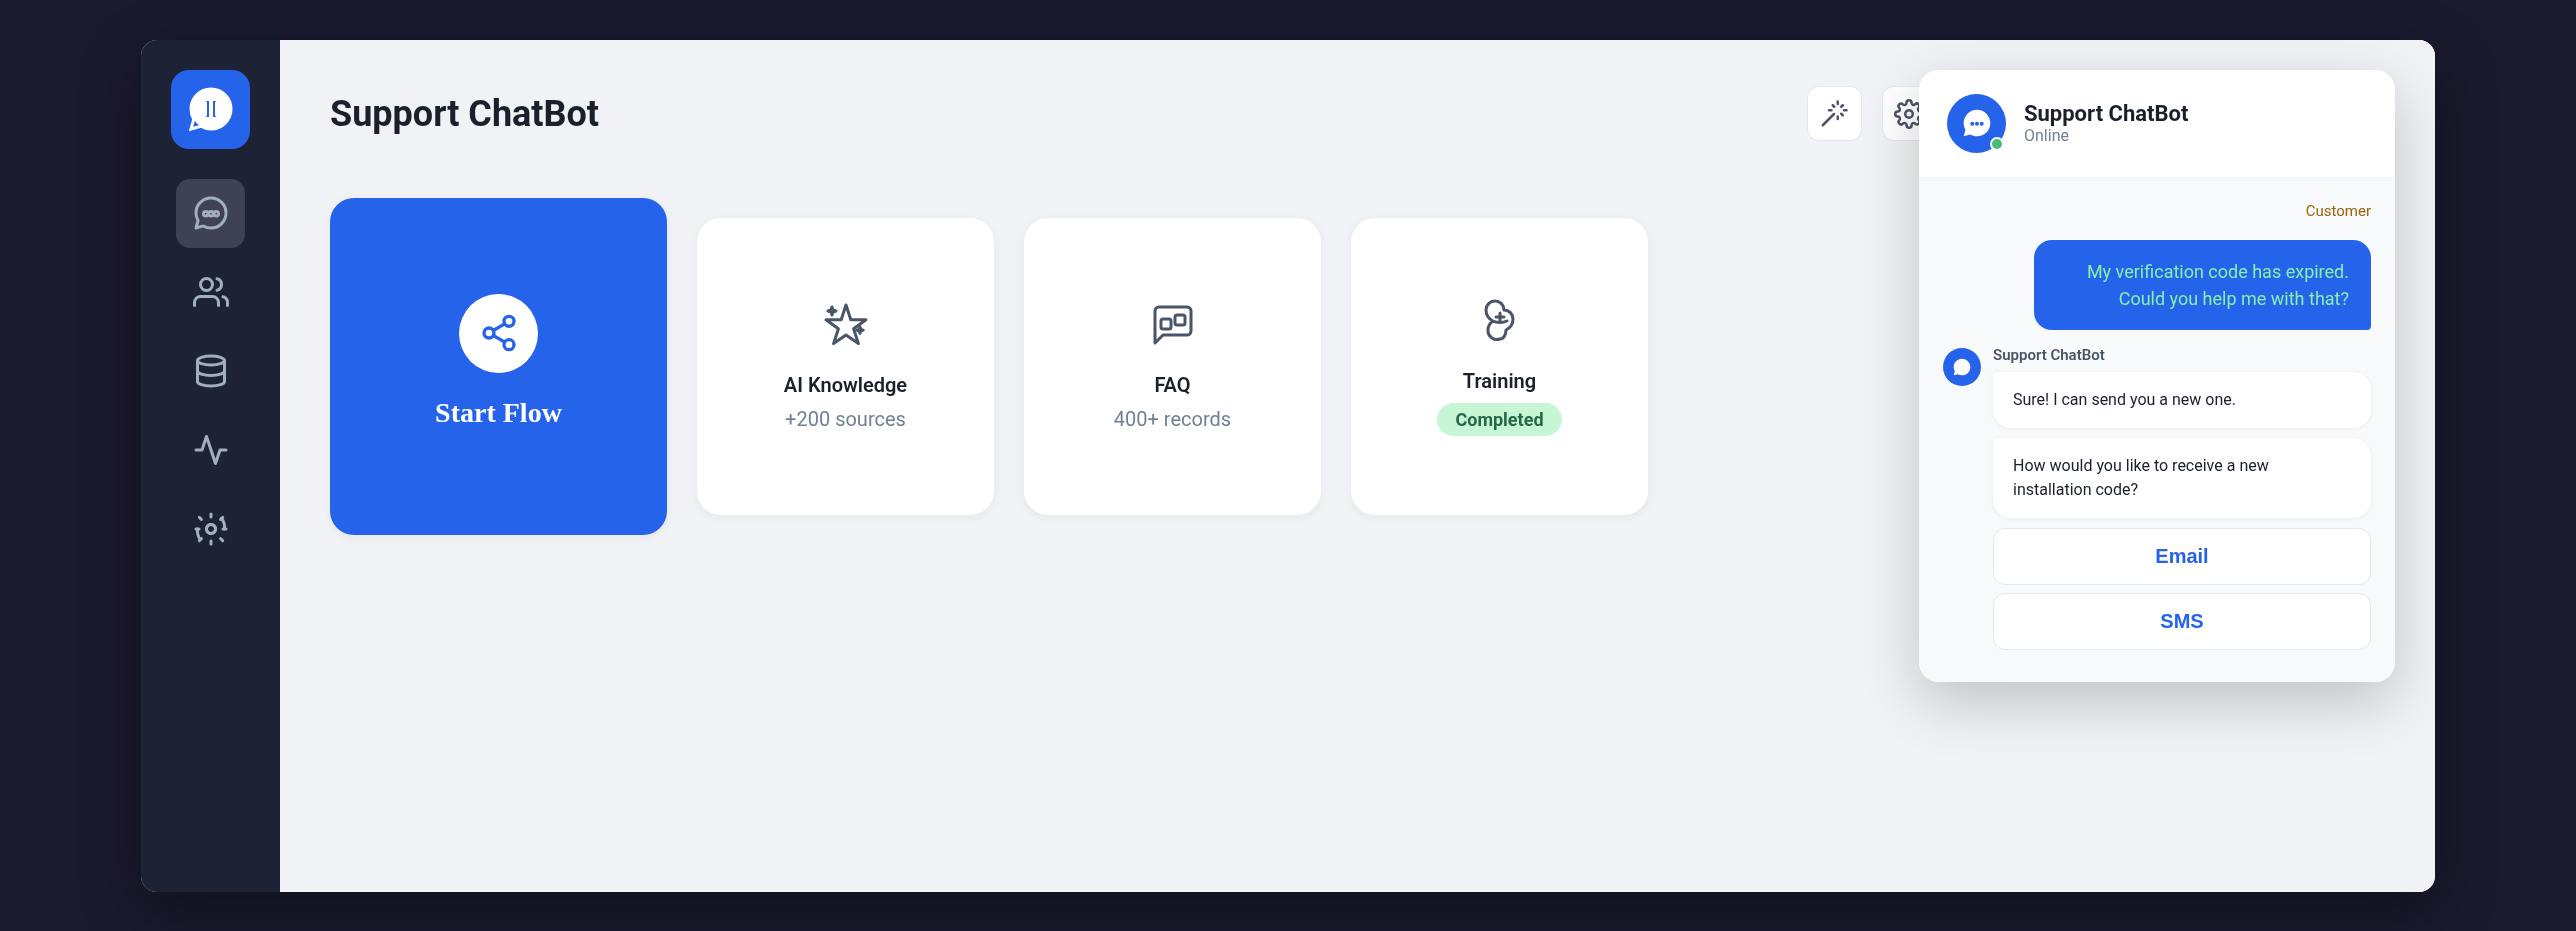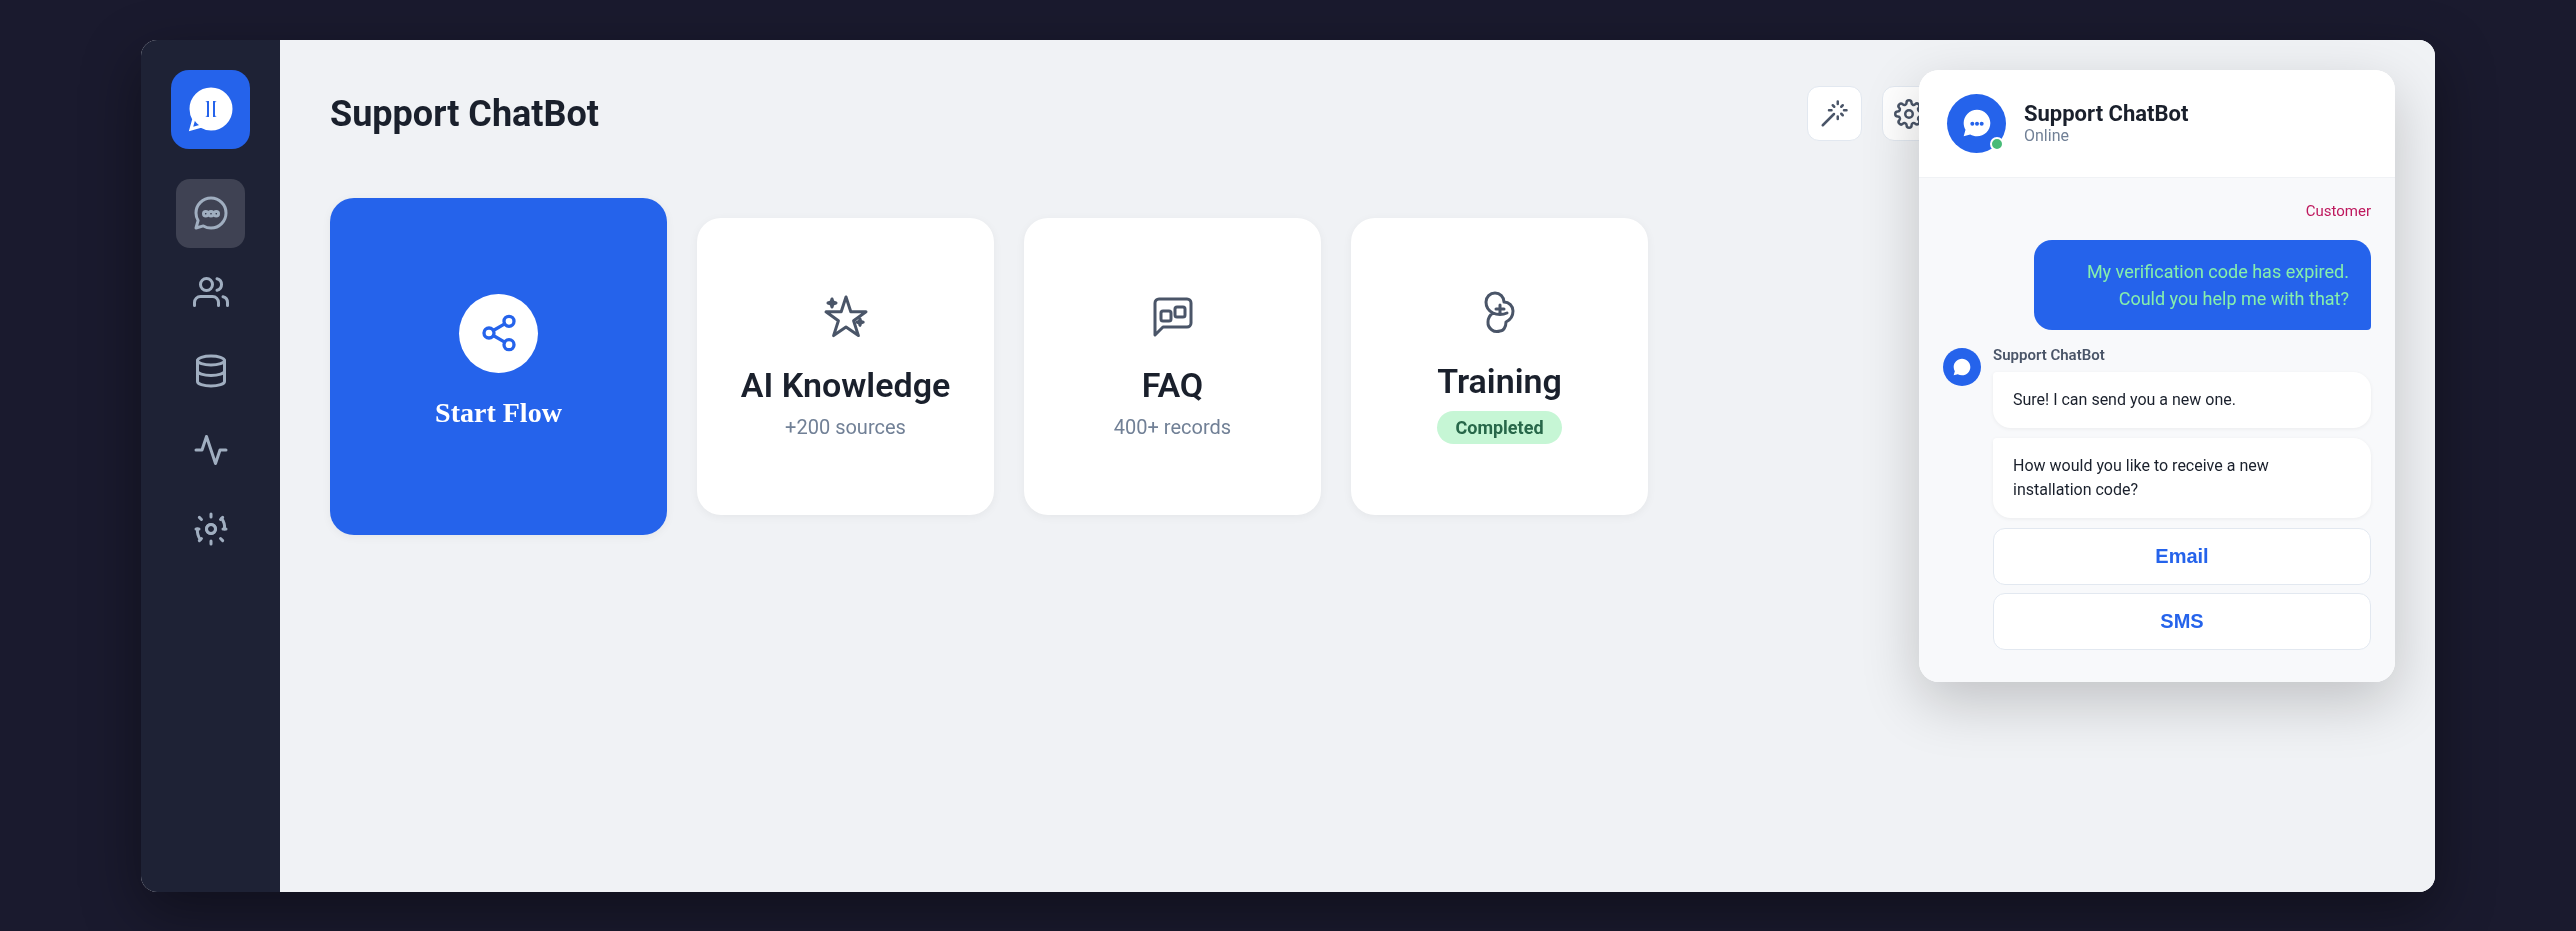--- a/index.html
+++ b/index.html
@@ -215,21 +215,21 @@
       width: 48px;
       height: 48px;
       stroke: #4a5568;
       fill: none;
       stroke-width: 1.5;
       stroke-linecap: round;
       stroke-linejoin: round;
     }
 
     .card-title {
-      font-size: 34px;
+      font-size: 20px;
       font-weight: 600;
       color: #1a202c;
       margin-bottom: 10px;
       text-align: center;
     }
 
     .card-subtitle {
       font-size: 20px;
       color: #718096;
       text-align: center;
@@ -314,21 +314,21 @@
       padding: 24px 24px;
       display: flex;
       flex-direction: column;
       gap: 16px;
       background: #f8f9fb;
     }
 
     .customer-label {
       text-align: right;
       font-size: 15px;
-      color: #be185d;
+      color: #a16207;
       margin-bottom: 4px;
     }
 
     .customer-message {
       background: #2563eb;
       color: #86efac;
       padding: 18px 22px;
       border-radius: 18px 18px 4px 18px;
       font-size: 18px;
       line-height: 1.5;

